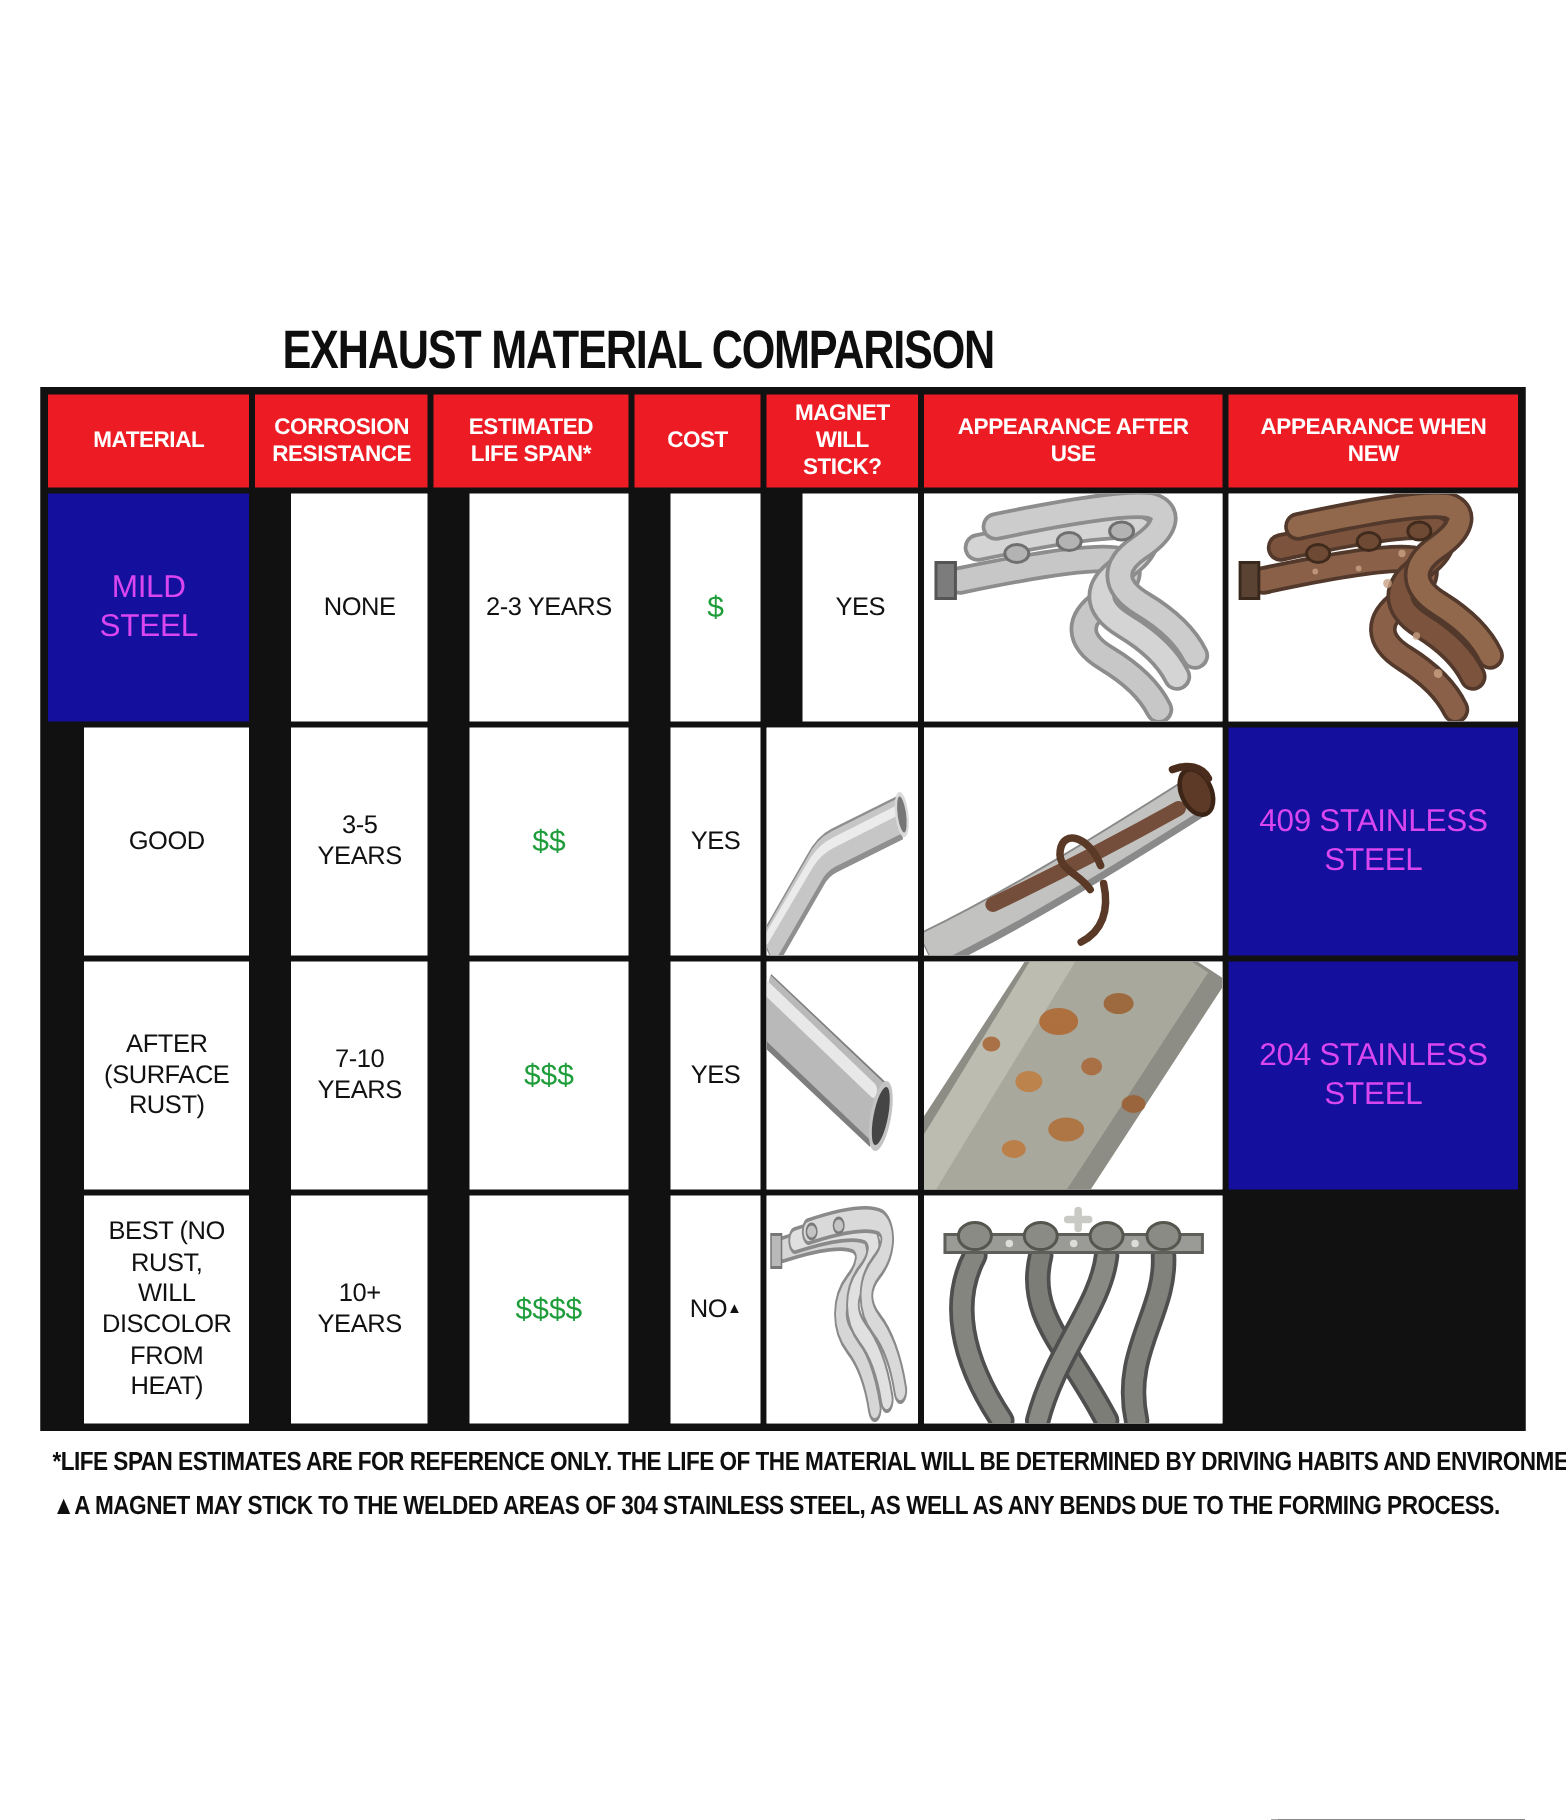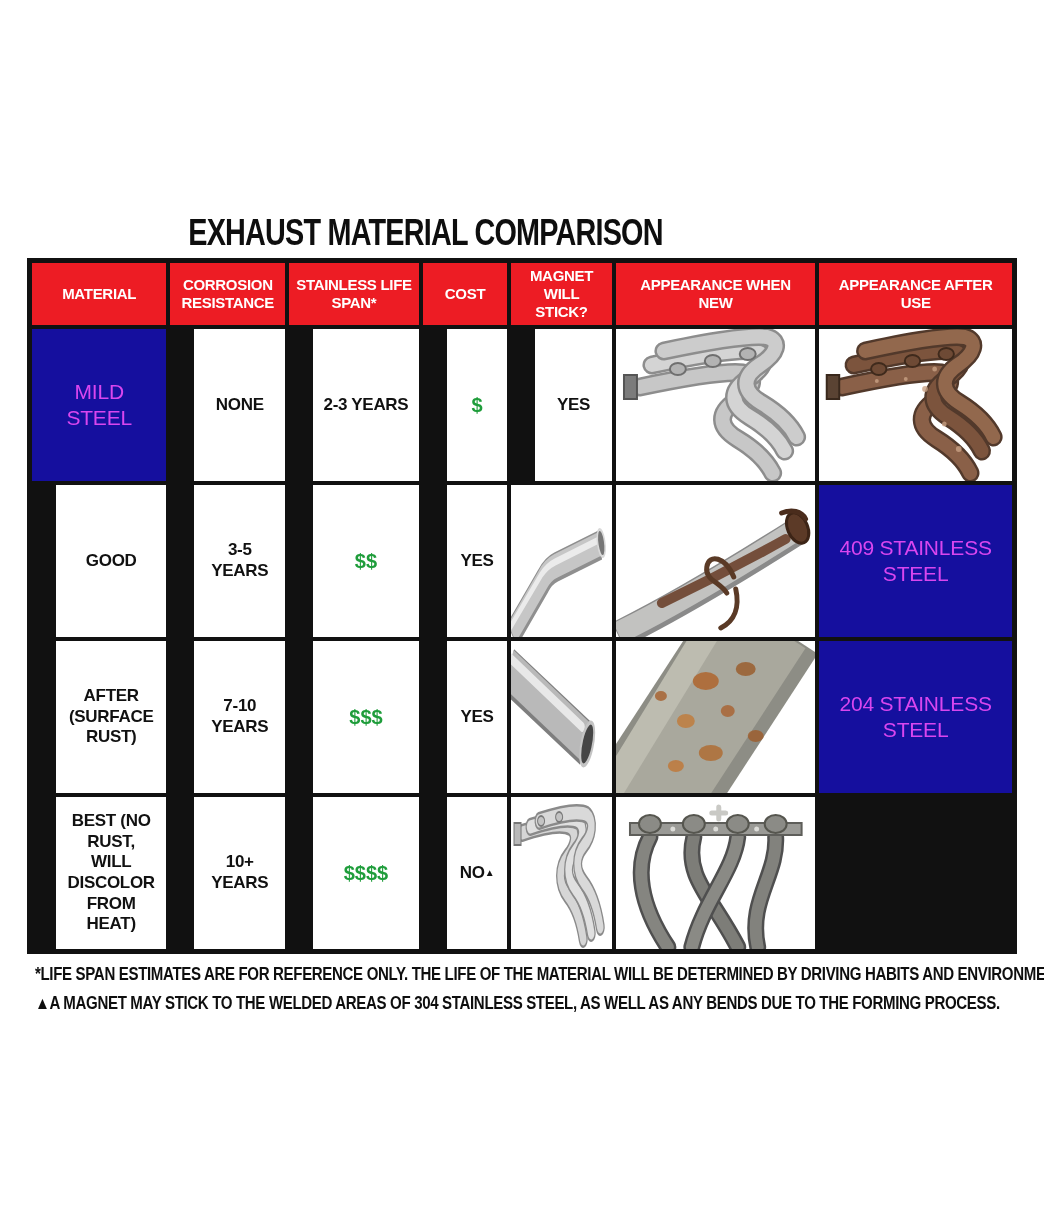--- a/index.html
+++ b/index.html
@@ -40,21 +40,21 @@
     background:#ed1c24;color:#ffffff;
     font-weight:700;font-size:15px;letter-spacing:-0.3px;
     padding:2px 6px;
   }
   .cell.material{
     background:#150f9e;color:#d946ef;
     font-weight:400;font-size:21px;letter-spacing:-0.2px;
     padding:4px 14px;
   }
   .cell.data{
-    color:#111111;font-weight:700;font-size:17px;letter-spacing:-0.3px;
+    color:#111111;font-weight:400;font-size:17px;letter-spacing:-0.3px;
     padding:4px 10px;
     margin-left:24px;
   }
   .cell.cost{color:#1f9d3b;font-size:20px;letter-spacing:0;}
   .cell sup{font-size:10px;line-height:0;vertical-align:6px;}
   .cell.photo{padding:0;}
   .cell.photo svg{display:block;width:100%;height:100%;}
 
   
   .footnotes{position:absolute;left:35px;top:962px;width:990px;}
@@ -72,25 +72,25 @@
 <div class="canvas">
 
   <div class="title-wrap">
     <h1 class="title">EXHAUST MATERIAL COMPARISON</h1>
   </div>
 
   <div class="table">
 
     <div class="cell th">MATERIAL</div>
     <div class="cell th">CORROSION RESISTANCE</div>
-    <div class="cell th">STAINLESS LIFE SPAN*</div>
+    <div class="cell th">ESTIMATED LIFE SPAN*</div>
     <div class="cell th">COST</div>
     <div class="cell th">MAGNET WILL STICK?</div>
+    <div class="cell th">APPEARANCE AFTER USE</div>
     <div class="cell th">APPEARANCE WHEN NEW</div>
-    <div class="cell th">APPEARANCE AFTER USE</div>
 
     <div class="cell material">MILD STEEL</div>
     <div class="cell data">NONE</div>
     <div class="cell data">2-3 YEARS</div>
     <div class="cell data cost">$</div>
     <div class="cell data">
         <span>YES</span>
         <sup></sup>
       </div>
     <div class="cell photo">

